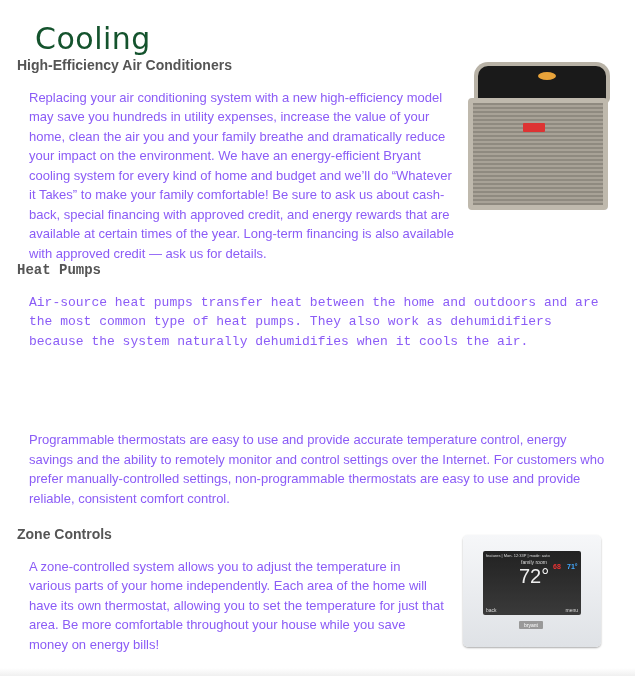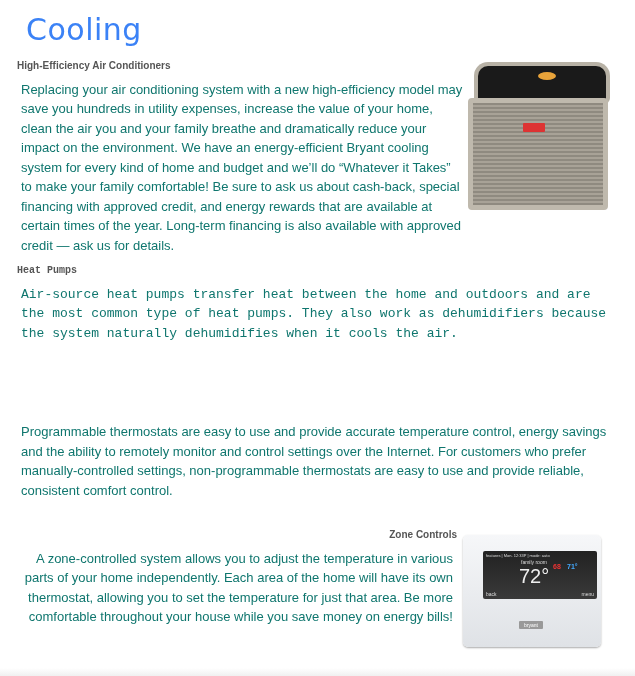--- a/index.html
+++ b/index.html
@@ -1,32 +1,32 @@
 <!DOCTYPE html>
 <html><head>
 <meta charset="utf-8">
 <style>
   html, body { margin:0; padding:0; background:#fff; }
   body { width:635px; height:676px; position:relative; overflow:hidden; font-family:"Liberation Sans", sans-serif; color:#5a5a5a; }
-  .title { position:absolute; left:18px; top:4px; font-family:"DejaVu Sans", sans-serif; font-weight:normal; font-size:30px; color:#3b82f6; letter-spacing:0.5px; margin:8px; }
+  .title { position:absolute; left:18px; top:4px; font-family:"DejaVu Sans", sans-serif; font-weight:normal; font-size:30px; color:#14532d; letter-spacing:0.5px; margin:17px; }
   .section { position:absolute; left:17px; font-size:13px; line-height:19.5px; }
-  .section h3 { margin:0; font-size:10px; font-weight:bold; color:#555; line-height:19.5px; }
-  .section p { margin:4px; color:#0f766e; }
+  .section h3 { margin:0; font-size:14px; font-weight:bold; color:#555; line-height:19.5px; }
+  .section p { margin:12px; color:#8b5cf6; }
   #s1 { top:56px; width:450px; }
   #s2 { top:261px; width:600px;font-family:Liberation Mono, monospace; }
   #s3 { top:349px; width:600px; }
   #s4 { top:418px; width:600px; }
-  #s5 { top:525px; width:440px;text-align:right; }
+  #s5 { top:525px; width:440px; }
   .ac { position:absolute; left:468px; top:60px; width:140px; height:152px; }
   .ac .top { position:absolute; left:6px; top:2px; width:128px; height:38px; background:#1a1a1a; border-radius:14px 14px 6px 6px; border:4px solid #b8b2a6; border-bottom:none; }
   .ac .badge { position:absolute; left:60px; top:6px; width:18px; height:8px; background:#e8a33a; border-radius:50%; }
   .ac .body { position:absolute; left:0; top:38px; width:140px; height:112px; background:repeating-linear-gradient(#8f8a80 0 2px, #a8a297 2px 4px); border:5px solid #bfb9ad; box-sizing:border-box; border-radius:4px; }
   .ac .logo { position:absolute; left:50px; top:20px; width:22px; height:9px; background:#d33; border-radius:1px; }
   .thermo { position:absolute; left:463px; top:535px; width:138px; height:112px; background:linear-gradient(#f6f7f9,#dfe2e6); border-radius:5px; box-shadow:0 1px 2px #aaa; }
-  .thermo .screen { position:absolute; left:20px; top:16px; width:98px; height:48px; background:linear-gradient(#222,#3a3a3a); border-radius:2px; color:#ddd; font-size:5px;padding-left:16px; }
+  .thermo .screen { position:absolute; left:20px; top:16px; width:98px; height:64px; background:linear-gradient(#222,#3a3a3a); border-radius:2px; color:#ddd; font-size:5px; }
   .thermo .temp { position:absolute; left:36px; top:14px; font-size:20px; color:#eee; }
   .thermo .room { position:absolute; left:38px; top:8px; font-size:5px; }
   .thermo .bar { position:absolute; left:3px; top:2px; font-size:4px; white-space:nowrap; }
   .thermo .heat { position:absolute; left:70px; top:12px; color:#e33; font-size:7px; font-weight:bold; }
   .thermo .cool { position:absolute; left:84px; top:12px; color:#4af; font-size:7px; font-weight:bold; }
   .thermo .back { position:absolute; left:3px; bottom:2px; }
   .thermo .menu { position:absolute; right:3px; bottom:2px; }
   .thermo .brand { position:absolute; left:56px; top:86px; width:24px; height:8px; background:#999; border-radius:1px; color:#fff; font-size:5px; text-align:center; line-height:8px; }
   .bottom-shadow { position:absolute; left:0; top:668px; width:635px; height:8px; background:linear-gradient(#fff,#f0f0f0); }
 </style>

